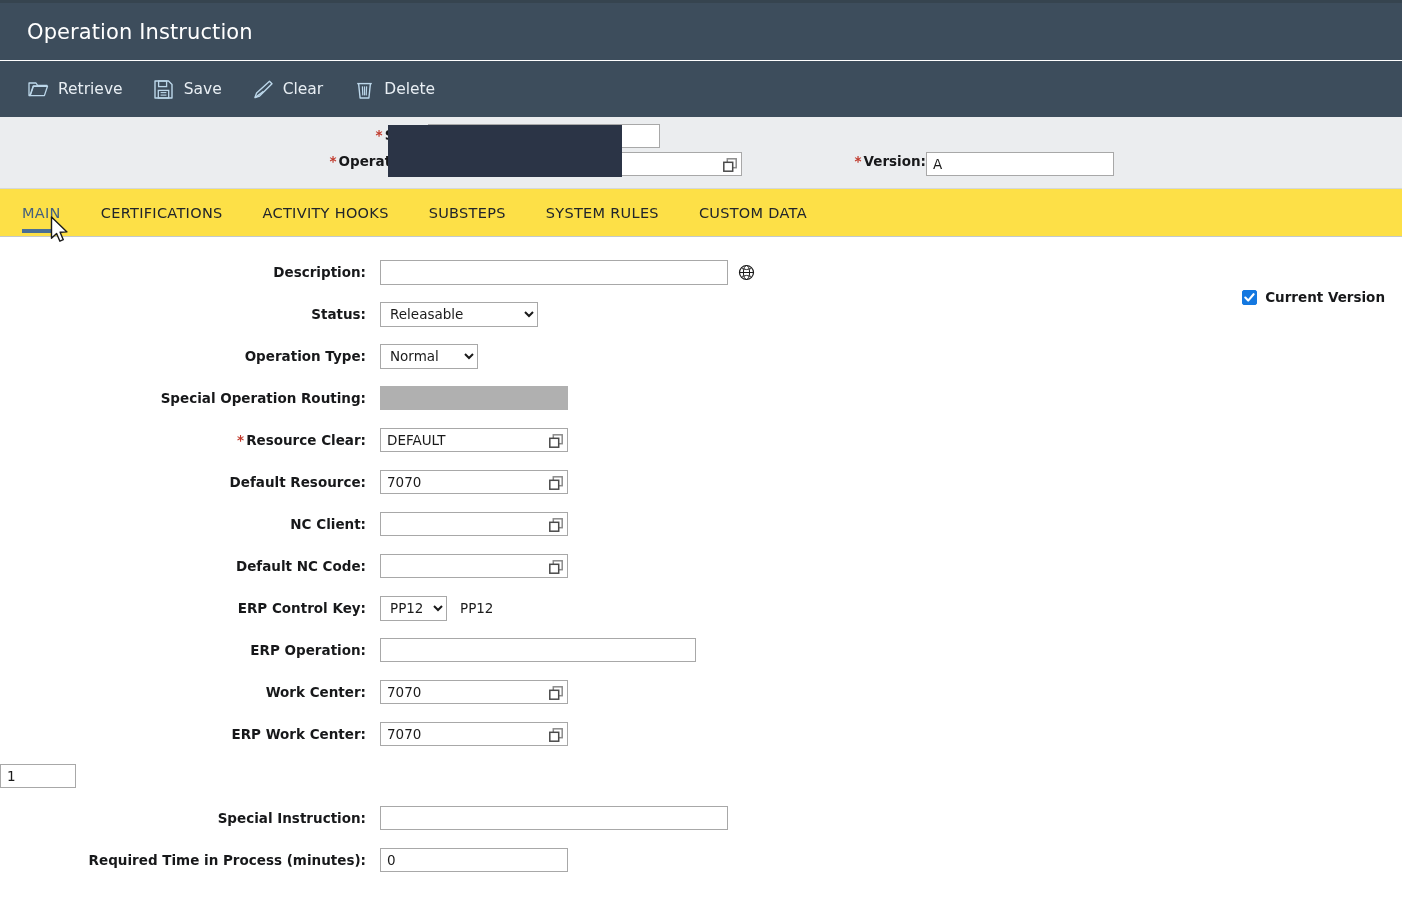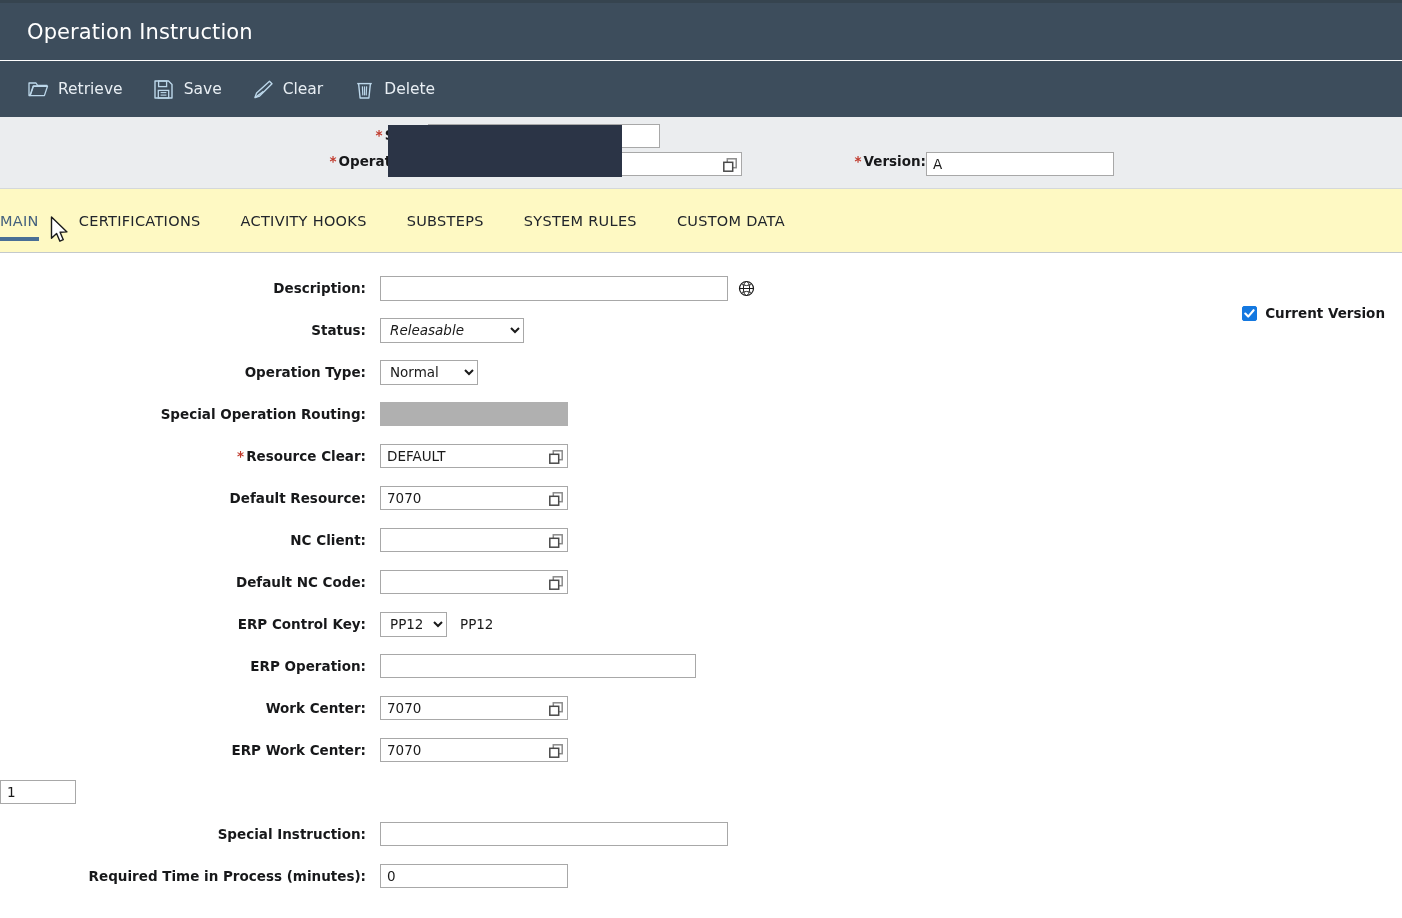--- a/index.html
+++ b/index.html
@@ -128,24 +128,25 @@
 
   
   .redaction {
     position: absolute;
     background: #2b3446;
     z-index: 20;
   }
 
   
   .tabbar {
-    background: #fef9c3;
-    height: 64px;
-    display: flex;
-    align-items: center;
+    background: #fde047;
+    height: 48px;
+    display: flex;
+    align-items: center;
+    padding-left: 22px;
     box-sizing: border-box;
     position: relative;
     border-bottom: 1px solid #c3c9cc;
   }
   .tab {
     font-size: 14.5px;
     color: #21252b;
     letter-spacing: .3px;
     margin-right: 40px;
     cursor: pointer;
@@ -396,21 +397,21 @@
           <path d="M4 4.6 Q8.5 6.6 13 4.6" fill="none" stroke="#1a1a1a" stroke-width=".9"></path>
           <path d="M4 12.4 Q8.5 10.4 13 12.4" fill="none" stroke="#1a1a1a" stroke-width=".9"></path>
         </svg>
       </span>
     </div>
   </div>
 
   <div class="frow">
     <div class="flabel">Status:</div>
     <div class="fctl">
-      <select class="sel" style="width:144px;font-style:italic;">
+      <select class="sel" style="width:158px;">
         <option>Releasable</option>
         <option>New</option>
         <option>Hold</option>
         <option>Obsolete</option>
         <option>Freeze</option>
       </select>
     </div>
   </div>
 
   <div class="frow">

